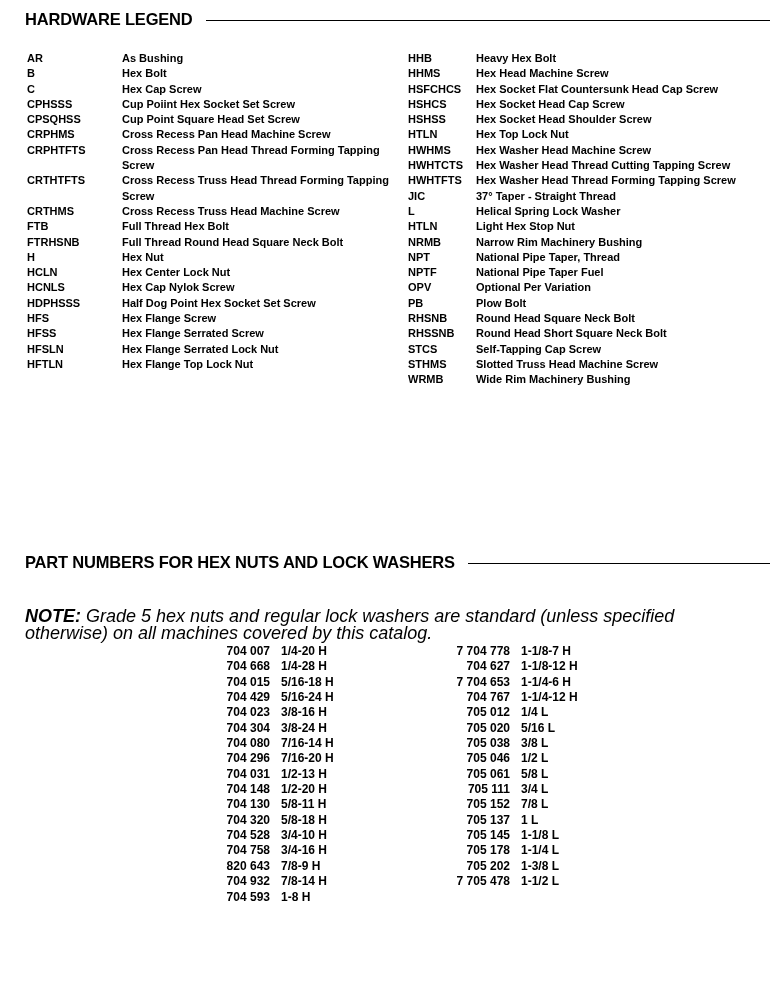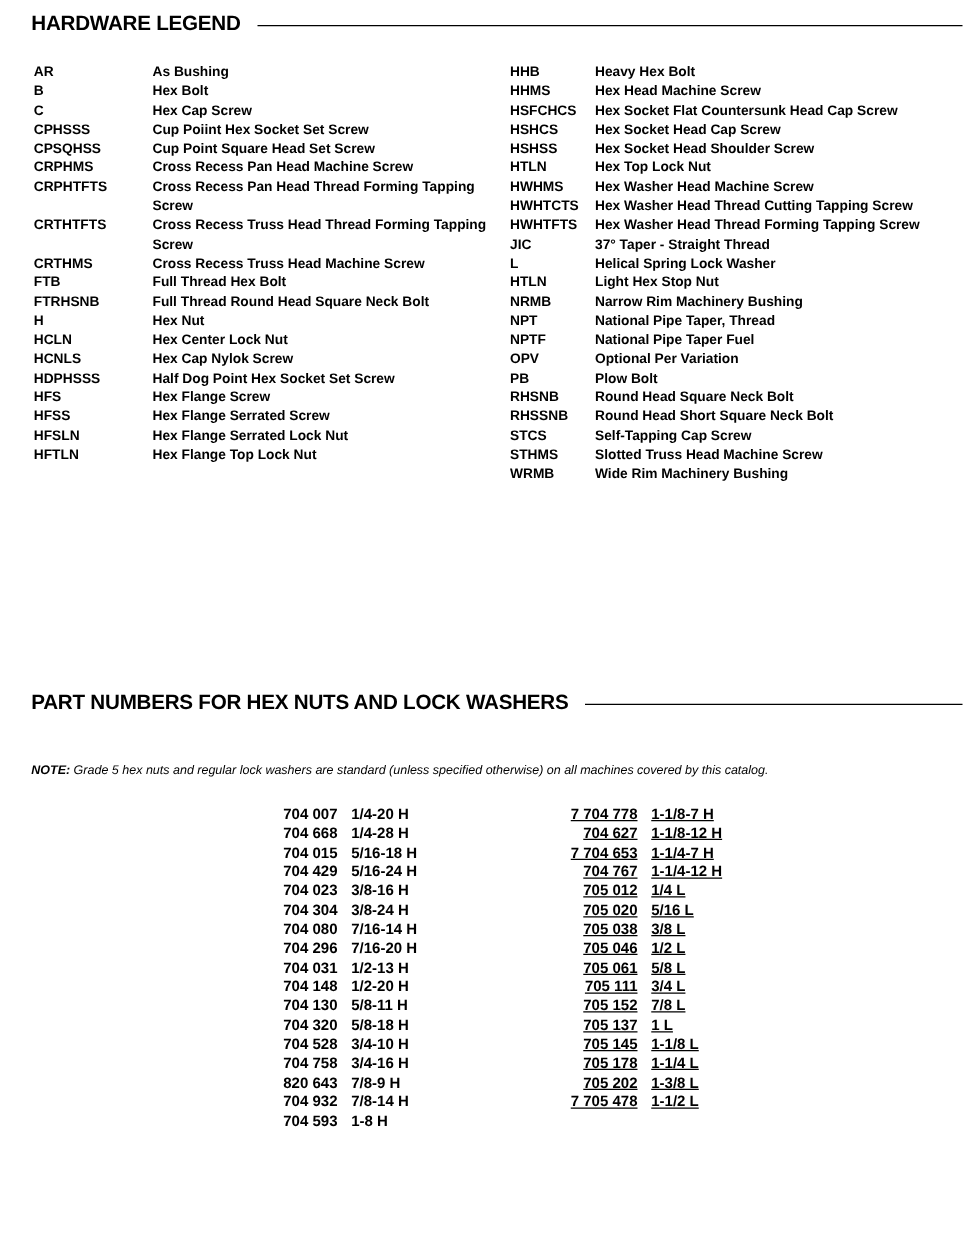--- a/index.html
+++ b/index.html
@@ -69,21 +69,21 @@
   .legend-row .desc {
     flex: 1 1 auto;
   }
 
   
   #note {
     position: absolute;
     left: 25px;
     top: 608px;
     width: 718px;
-    font-size: 10px;
+    font-size: 18px;
     line-height: 17px;
     font-style: italic;
     font-weight: bold;
   }
   #note .note-label {
     font-style: italic;
     font-weight: bold;
   }
   #note .note-text {
     font-style: italic;
@@ -92,21 +92,21 @@
 
   
   .pn-col {
     position: absolute;
     top: 644px;
     font-size: 12px;
     line-height: 15.35px;
     font-weight: bold;
   }
   #pn-col-left  { left: 196px; }
-  #pn-col-right { left: 432px; text-decoration: underline; }
+  #pn-col-right { left: 432px; }
 
   .pn-row {
     display: flex;
     align-items: baseline;
     white-space: nowrap;
   }
   .pn-row .pn-number {
     text-align: right;
     flex: 0 0 auto;
   }
@@ -378,21 +378,21 @@
     <div class="pn-row">
       <span class="pn-number">7 704 778</span>
       <span class="pn-size">1-1/8-7 H</span>
     </div>
     <div class="pn-row">
       <span class="pn-number">704 627</span>
       <span class="pn-size">1-1/8-12 H</span>
     </div>
     <div class="pn-row">
       <span class="pn-number">7 704 653</span>
-      <span class="pn-size">1-1/4-7 H</span>
+      <span class="pn-size">1-1/4-6 H</span>
     </div>
     <div class="pn-row">
       <span class="pn-number">704 767</span>
       <span class="pn-size">1-1/4-12 H</span>
     </div>
     <div class="pn-row">
       <span class="pn-number">705 012</span>
       <span class="pn-size">1/4 L</span>
     </div>
     <div class="pn-row">

